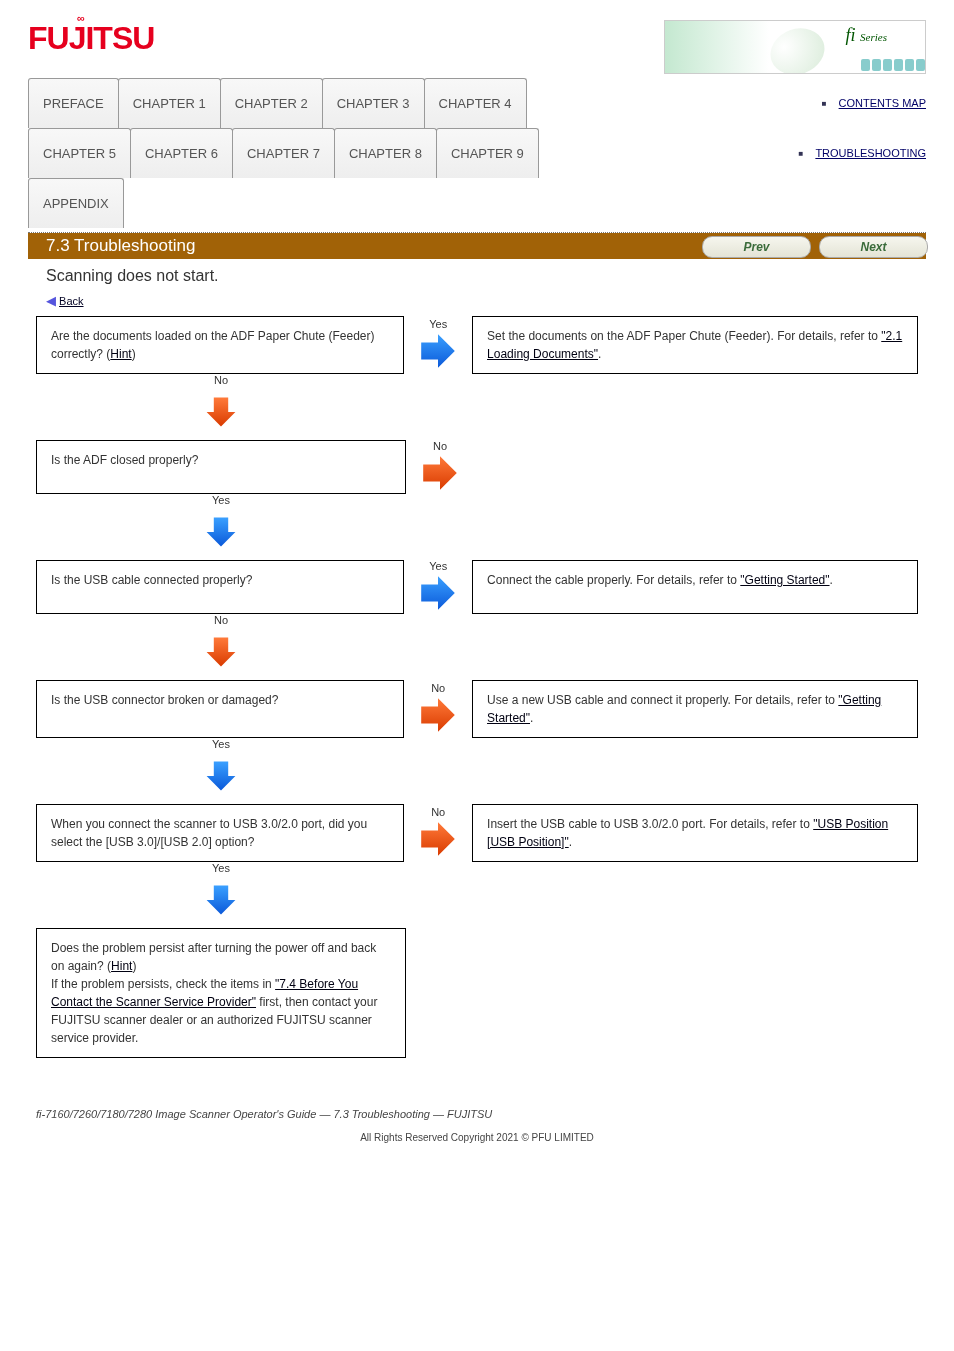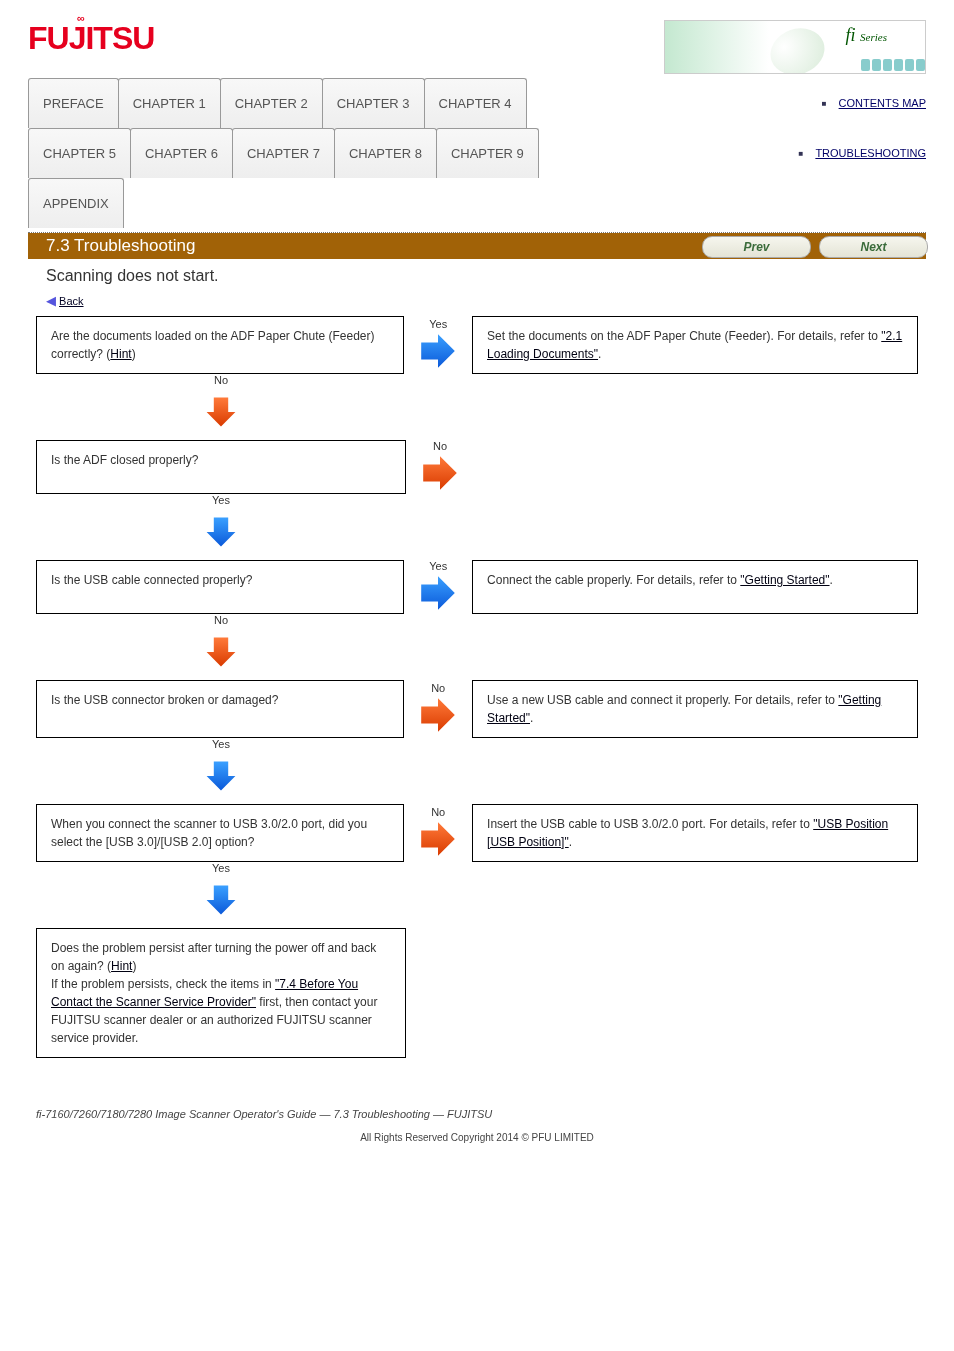--- a/index.html
+++ b/index.html
@@ -274,13 +274,13 @@
           </svg>
         </div>
       </div>
     </div>
     <div class="row">
       <div class="box lbox">Does the problem persist after turning the power off and back on again? (<a class="ulink">Hint</a>)<br>If the problem persists, check the items in <a class="ulink">"7.4 Before You Contact the Scanner Service Provider"</a> first, then contact your FUJITSU scanner dealer or an authorized FUJITSU scanner service provider.</div>
     </div>
   </div>
 
 <div class="cite">fi-7160/7260/7180/7280 Image Scanner Operator's Guide — 7.3 Troubleshooting — FUJITSU</div>
-<div class="copy">All Rights Reserved Copyright 2014 © PFU LIMITED</div>
+<div class="copy">All Rights Reserved Copyright 2021 © PFU LIMITED</div>
 
 </body></html>

